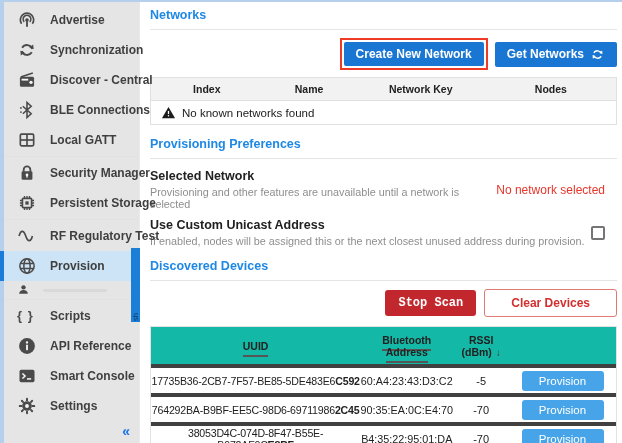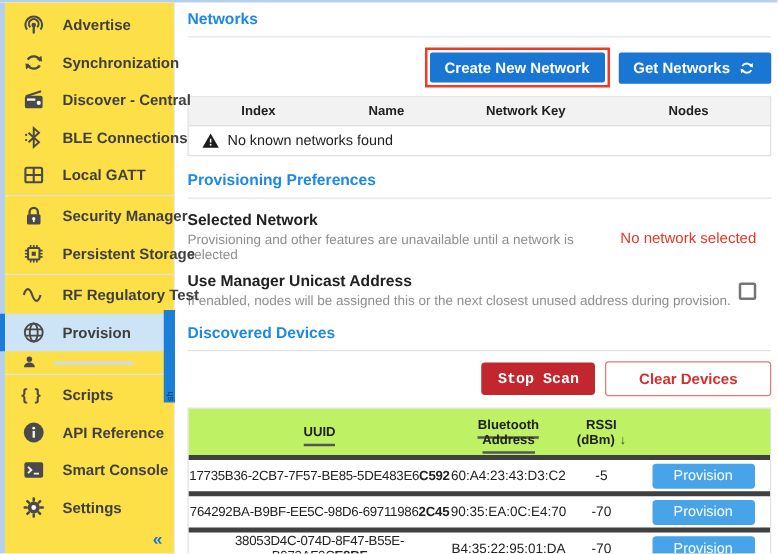--- a/index.html
+++ b/index.html
@@ -6,21 +6,21 @@
   html,body { background:#fff; }
   body { font-family:"Liberation Sans","DejaVu Sans",sans-serif; }
   .app{
     width:622px; height:443px; overflow:hidden; position:relative;
     display:flex; background:#fff;
     border-top:2px solid #b5d0ec;
   }
   .left-strip{ width:4px; background:#b5d0ec; flex:0 0 4px; }
   
   .sidebar{
-    width:136px; flex:0 0 136px; background:#fde047;
+    width:136px; flex:0 0 136px; background:#e5e5e5;
     border-right:1px solid #e9e9e9; position:relative; padding-top:3px;
   }
   .side-item{
     display:flex; align-items:center; height:30px; padding-left:13px; gap:13px;
     position:relative; cursor:pointer;
   }
   .side-item.selected{ background:#cde4f6; }
   .side-item.selected::before{
     content:''; position:absolute; left:-4px; top:0; bottom:0; width:4px; background:#1a7cd8;
   }
@@ -72,21 +72,21 @@
   .btn-danger{
     background:#c1272d; color:#fff; border:none; border-radius:3px; font-family:Liberation Mono, monospace;
     font-size:12px; font-weight:700; padding:6px 13px; cursor:pointer;
   }
   .btn-danger-outline{
     background:#fff; color:#d32f2f; border:1px solid #e07b74; border-radius:3px; font-family:inherit;
     font-size:12px; font-weight:700; padding:6px 26px; cursor:pointer;
   }
   .dev-table{ margin-top:9px; border:1px solid #e2e2e2; background:#fff; }
   .dev-head{
-    display:grid; grid-template-columns:45% 20% 12% 23%; padding:7px 0 6px; background:#bef264;
+    display:grid; grid-template-columns:45% 20% 12% 23%; padding:7px 0 6px; background:#14b8a6;
     align-items:center;
   }
   .dev-head .th{ text-align:center; font-size:10.5px; font-weight:700; color:#212121; }
   .dev-head .th .ul{ border-bottom:2px solid #555; padding-bottom:3px; }
   .sort-arrow{ font-size:10px; color:#424242; margin-left:4px; font-weight:400; }
   .dev-row{
     display:grid; grid-template-columns:45% 20% 12% 23%; align-items:center; height:29px;
     border-top:4px solid #404040; text-align:center;
   }
   .uuid-cell{ font-size:10.6px; color:#212121; letter-spacing:-0.2px; }
@@ -311,21 +311,21 @@
     <div class="hr"></div>
     <div class="pref-row">
       <div>
         <div class="pref-label">Selected Network</div>
         <div class="pref-sub">Provisioning and other features are unavailable until a network is selected</div>
       </div>
       <div class="pref-status">No network selected</div>
     </div>
     <div class="pref-row" style="margin-top:8px;">
       <div>
-        <div class="pref-label">Use Manager Unicast Address</div>
+        <div class="pref-label">Use Custom Unicast Address</div>
         <div class="pref-sub">If enabled, nodes will be assigned this or the next closest unused address during provision.</div>
       </div>
       <span class="checkbox"></span>
     </div>
 
     <div class="section-title" style="margin-top:12px;">Discovered Devices</div>
     <div class="hr"></div>
     <div class="btn-row" style="gap:8px;">
       <button class="btn-danger">Stop Scan</button>
       <button class="btn-danger-outline">Clear Devices</button>

